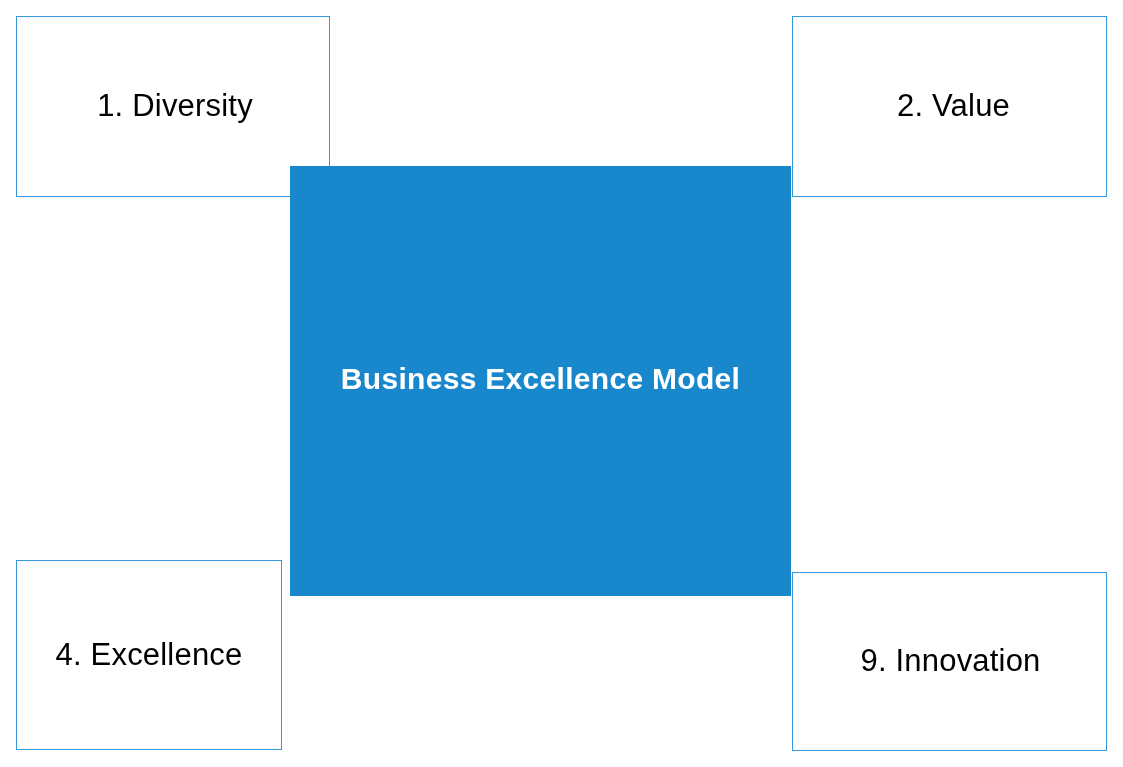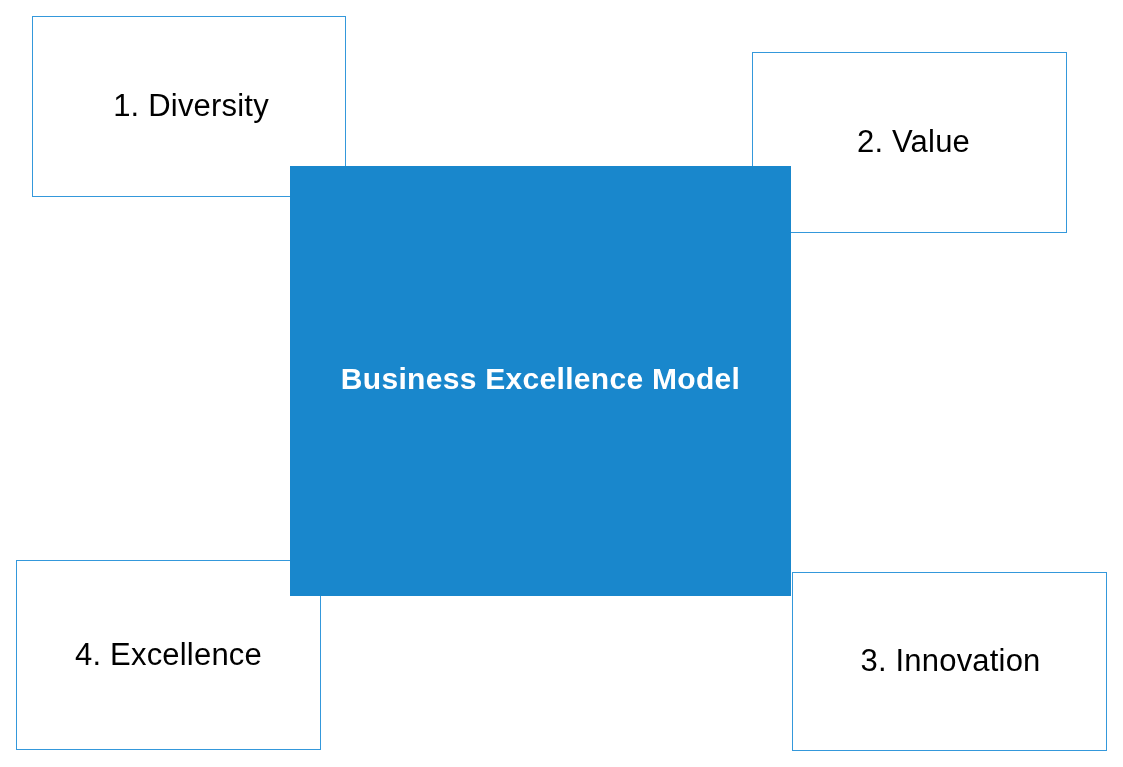--- a/index.html
+++ b/index.html
@@ -28,42 +28,41 @@
     font-family: "Liberation Sans", sans-serif;
     font-size: 31px;
     font-weight: 400;
     color: #000000;
     letter-spacing: 0.2px;
     white-space: nowrap;
     line-height: 1;
   }
   
   #box-diversity {
-    left: 32px;
+    left: 16px;
     top: 16px;
     width: 314px;
     height: 181px;
   }
   #box-diversity .node-label {
     transform: translate(2px, -1px);
   }
   #box-value {
-    left: 752px;
+    left: 792px;
     top: 16px;
     width: 315px;
     height: 181px;
-    margin-top: 36px;
   }
   #box-value .node-label {
     transform: translate(4px, -1px);
   }
   #box-excellence {
     left: 16px;
     top: 560px;
-    width: 305px;
+    width: 266px;
     height: 190px;
   }
   #box-excellence .node-label {
     transform: translate(0px, -1px);
   }
   #box-innovation {
     left: 792px;
     top: 572px;
     width: 315px;
     height: 179px;
@@ -103,21 +102,21 @@
 
   <div class="node-box" id="box-diversity">
     <span class="node-label">1. Diversity</span>
   </div>
 
   <div class="node-box" id="box-value">
     <span class="node-label">2. Value</span>
   </div>
 
   <div class="node-box" id="box-innovation">
-    <span class="node-label">3. Innovation</span>
+    <span class="node-label">9. Innovation</span>
   </div>
 
   <div class="node-box" id="box-excellence">
     <span class="node-label">4. Excellence</span>
   </div>
 
   <div id="center-node">
     <span class="center-label">Business Excellence Model</span>
   </div>
 

